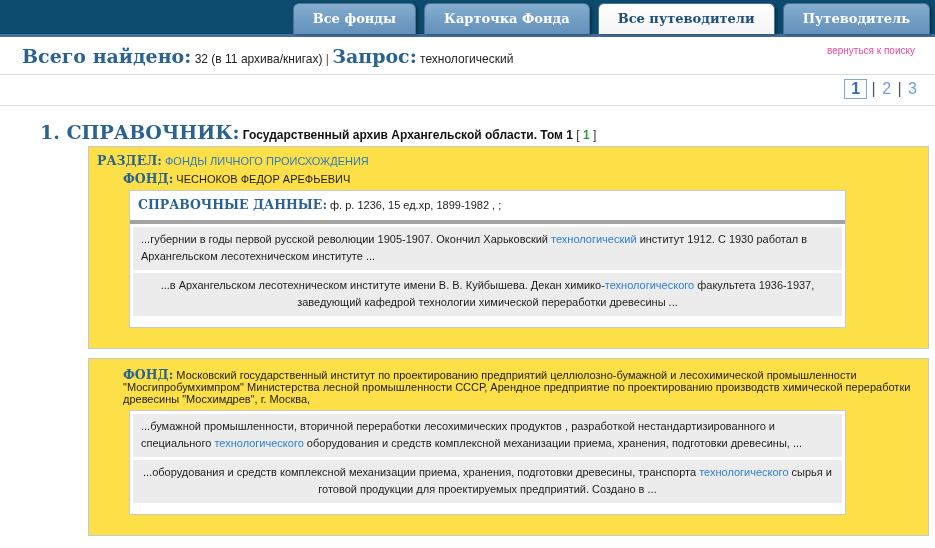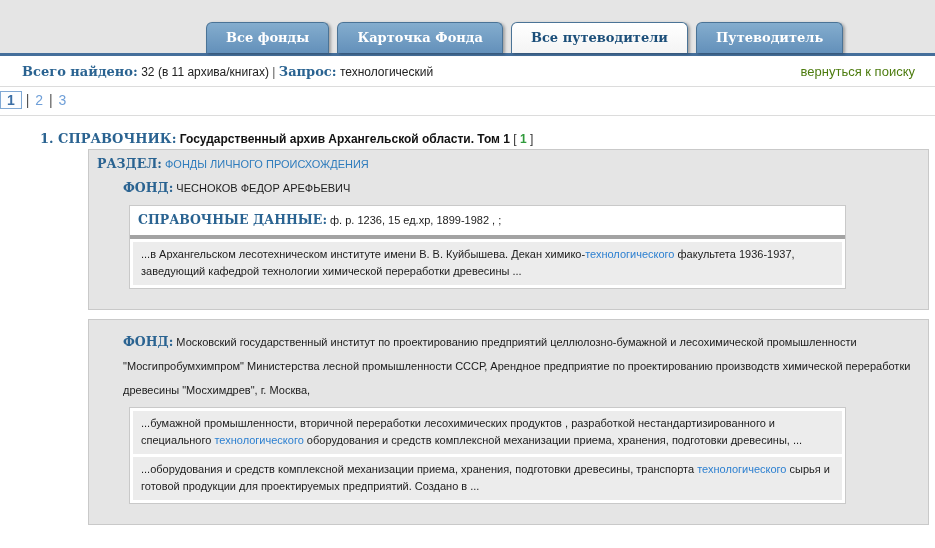--- a/index.html
+++ b/index.html
@@ -3,58 +3,58 @@
 <meta charset="utf-8">
 <style>
   * { box-sizing: border-box; }
   html,body { margin:0; padding:0; }
   body {
     width:935px; height:548px; overflow:hidden;
     background:#ffffff; color:#1c1c1c;
     font-family:"Liberation Sans", sans-serif; font-size:11px;
   }
   
-  .tabbar { padding:22px 0 0 206px; white-space:nowrap; background:#e5e5e5; }
+  .tabbar { padding:3px 0 0 206px; white-space:nowrap; background:#0c4a6e;text-align:right; }
   .tab {
     display:inline-block; margin-right:5px; padding:7px 19px 8px;
     background:linear-gradient(#84adce,#6390ba);
     border:1px solid #4a7396; border-bottom:none;
     border-radius:6px 6px 0 0;
     color:#ffffff; font-family:"DejaVu Serif", serif; font-weight:bold; font-size:13px;
     box-shadow:2px 1px 3px rgba(0,0,0,0.3);
     cursor:pointer; vertical-align:bottom;
   }
   .tab.active { background:linear-gradient(#ffffff,#f4f4f4); color:#1b4e79; position:relative; z-index:2; }
   .tabline { height:3px; background:#456f9b; }
   
   .summary { padding:8px 20px 7px 22px; border-bottom:1px solid #dcdcdc; font-size:12px; color:#222; }
-  .label { font-family:"DejaVu Serif", serif; font-weight:bold; color:#2a6391; font-size:13px; }
+  .label { font-family:"DejaVu Serif", serif; font-weight:bold; color:#2a6391; font-size:19px; }
   .label.sm { font-size:12.5px; }
-  .back { float:right; color:#4d7c0f; font-size:13px; text-decoration:none; cursor:pointer;margin-left:24px; }
+  .back { float:right; color:#ec4899; font-size:10px; text-decoration:none; cursor:pointer;margin-left:24px; }
   .b { font-weight:normal; }
   
-  .pager { text-align:left; padding:4px 0 6px; border-bottom:1px solid #dcdcdc; font-size:14px; color:#444; }
+  .pager { text-align:right; padding:4px 16px 6px; border-bottom:1px solid #dcdcdc; font-size:16px; color:#444; }
   .page-cur { display:inline-block; border:1px solid #7fa8d4; background:#fbfdff; padding:0 6px; color:#3a6ea5; font-weight:bold; cursor:pointer; }
   .page-link { color:#6f9fd8; text-decoration:none; cursor:pointer; padding:0 2px; }
   .psep { color:#555; }
   
   .results { padding:13px 6px 0 40px; }
   .result-head { margin:2px 0 3px; font-size:12px; }
   .res-title { font-weight:bold; color:#111;text-align:center; }
   .count { color:#2f9a3b; font-weight:bold; }
   .bracket { color:#333; }
-  .box { margin:1px 0 9px 48px; border:1px solid #c9c9c9; background:#e5e5e5; padding:5px 4px 10px 8px; }
+  .box { margin:1px 0 9px 48px; border:1px solid #c9c9c9; background:#fde047; padding:5px 4px 10px 8px; }
   .section-line { margin:1px 0 4px; }
   .link { color:#2e7cbd; text-decoration:none; cursor:pointer; }
-  .fond { margin:5px 4px 5px 26px; line-height:24px; }
+  .fond { margin:5px 4px 5px 26px; line-height:12px; }
   .refbox { margin:3px 78px 10px 32px; border:1px solid #c9c9c9; background:#fff; }
   .refhead { padding:6px 8px 7px; line-height:15px; border-bottom:4px solid #a3a3a3; }
   .snips { padding:3px 3px 3px; }
   .snippet { background:#ececec; padding:4px 8px 5px; line-height:17px; margin-bottom:3px; color:#1c1c1c; }
-  .snippet:last-child { margin-bottom:0; }
+  .snippet:last-child { margin-bottom:8px;text-align:center; }
   .hl { color:#2b7fd0; }
 </style>
 </head>
 <body>
 
 <div class="tabbar">
   <div class="tab">Все фонды</div>
   <div class="tab">Карточка Фонда</div>
   <div class="tab active">Все путеводители</div>
   <div class="tab">Путеводитель</div>
@@ -99,20 +99,21 @@
       <div class="fond">
         <span class="label sm">ФОНД:</span>
         <span>ЧЕСНОКОВ ФЕДОР АРЕФЬЕВИЧ</span>
       </div>
       <div class="refbox">
         <div class="refhead">
           <span class="label sm">СПРАВОЧНЫЕ ДАННЫЕ:</span>
           <span>ф. р. 1236, 15 ед.хр, 1899-1982 , ;</span>
         </div>
         <div class="snips">
+          <div class="snippet"><span>...губернии в  годы первой русской революции 1905-1907. Окончил Харьковский </span><span class="hl">технологический</span><span> институт 1912. С 1930 работал в Архангельском лесотехническом институте ...</span></div>
           <div class="snippet"><span>...в  Архангельском лесотехническом институте имени В. В. Куйбышева. Декан химико-</span><span class="hl">технологического</span><span> факультета 1936-1937, заведующий кафедрой технологии химической переработки древесины ...</span></div>
         </div>
       </div>
     </div>
   </div>
 
   <div class="result">
     <div class="box">
 
       <div class="fond">

